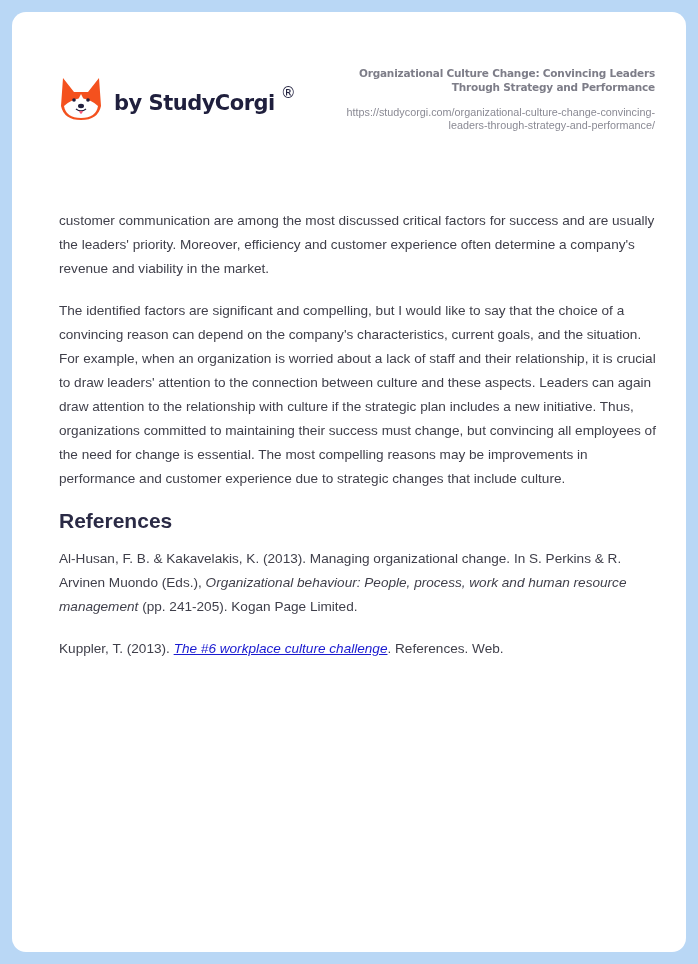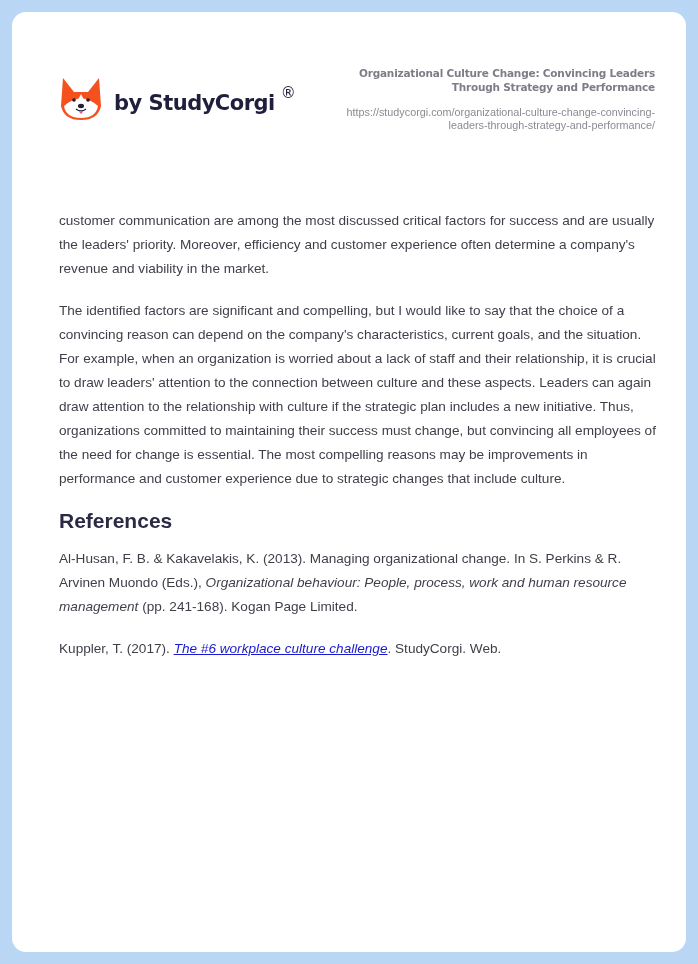--- a/index.html
+++ b/index.html
@@ -104,17 +104,17 @@
       <div class="doc-url">https://studycorgi.com/organizational-culture-change-convincing-leaders-through-strategy-and-performance/</div>
     </div>
   </div>
 
   <div class="content">
     <p>customer communication are among the most discussed critical factors for success and are usually the leaders' priority. Moreover, efficiency and customer experience often determine a company's revenue and viability in the market.</p>
     <p>The identified factors are significant and compelling, but I would like to say that the choice of a convincing reason can depend on the company's characteristics, current goals, and the situation. For example, when an organization is worried about a lack of staff and their relationship, it is crucial to draw leaders' attention to the connection between culture and these aspects. Leaders can again draw attention to the relationship with culture if the strategic plan includes a new initiative. Thus, organizations committed to maintaining their success must change, but convincing all employees of the need for change is essential. The most compelling reasons may be improvements in performance and customer experience due to strategic changes that include culture.</p>
 
     <div class="refs-heading">References</div>
 
-    <p class="ref"><span>Al-Husan, F. B. &amp; Kakavelakis, K. (2013). Managing organizational change. In S. Perkins &amp; R. Arvinen Muondo (Eds.), </span><em>Organizational behaviour: People, process, work and human resource management</em><span> (pp. 241-168). Kogan Page Limited.</span></p>
+    <p class="ref"><span>Al-Husan, F. B. &amp; Kakavelakis, K. (2013). Managing organizational change. In S. Perkins &amp; R. Arvinen Muondo (Eds.), </span><em>Organizational behaviour: People, process, work and human resource management</em><span> (pp. 241-205). Kogan Page Limited.</span></p>
 
-    <p class="ref"><span>Kuppler, T. (2017). </span><a href="#">The #6 workplace culture challenge</a><span>. StudyCorgi. Web.</span></p>
+    <p class="ref"><span>Kuppler, T. (2013). </span><a href="#">The #6 workplace culture challenge</a><span>. References. Web.</span></p>
   </div>
 </div>
 
 </body></html>

